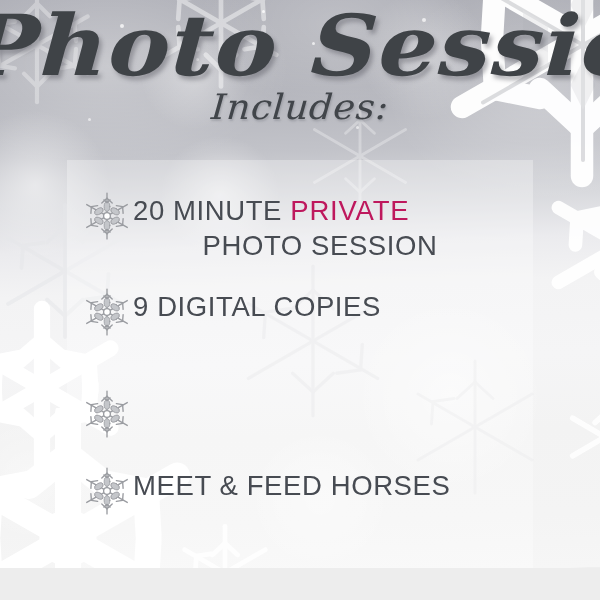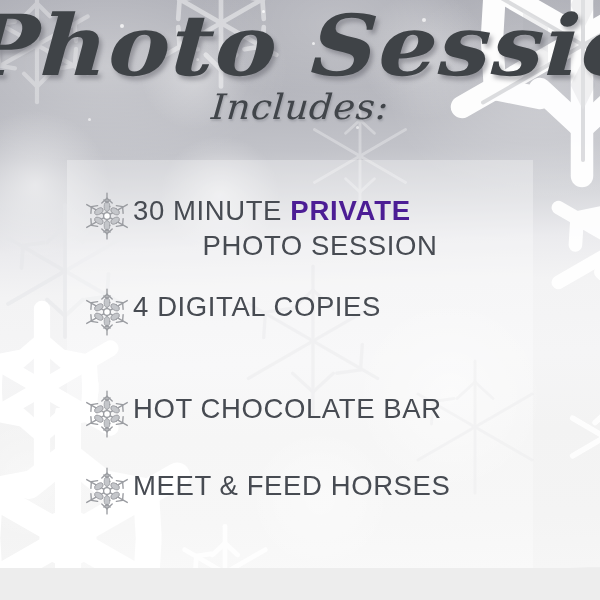--- a/index.html
+++ b/index.html
@@ -133,21 +133,21 @@
     flex: 1 1 auto;
     color: #474b52;
     font-family: "Liberation Sans", sans-serif;
     font-size: 27.5px;
     line-height: 1.28;
     letter-spacing: 0.6px;
     font-weight: 400;
     text-align: left;
     padding-top: 5px;
   }
-  .item-text .em { font-weight: 700; color: #4c1d95; letter-spacing: 0.8px; }
+  .item-text .em { font-weight: 400; color: #be185d; letter-spacing: 0.8px; }
   .l2 { display: block; }
   .l2.center { text-align: center; padding-right: 26px; }
 </style>
 </head>
 <body>
 
 <div class="poster">
 
   <div class="bg-base"></div>
   <div class="bg-wash-top"></div>
@@ -423,21 +423,21 @@
             <line x1="80" y1="32" x2="81" y2="45"></line>
               <line x1="80" y1="32" x2="68" y2="30"></line>
             <line x1="50" y1="24" x2="44" y2="19"></line>
               <line x1="50" y1="24" x2="56" y2="19"></line>
             <line x1="50" y1="76" x2="44" y2="81"></line>
               <line x1="50" y1="76" x2="56" y2="81"></line>
           </g>
         </svg>
       </span>
       <span class="item-text">
-        <span>30 MINUTE </span><span class="em">PRIVATE</span>
+        <span>20 MINUTE </span><span class="em">PRIVATE</span>
         <span class="l2 center">PHOTO SESSION</span>
       </span>
     </div>
 
     <div class="item" style="top:96px;">
       <span class="bullet">
         <svg viewBox="0 0 100 100">
           <g stroke="#9a9ca1" stroke-width="2.6" fill="none" stroke-linecap="round">
             <line x1="50" y1="6" x2="50" y2="94"></line>
             <line x1="11" y1="28" x2="89" y2="72"></line>
@@ -463,21 +463,21 @@
               <line x1="20" y1="68" x2="32" y2="70"></line>
             <line x1="80" y1="32" x2="81" y2="45"></line>
               <line x1="80" y1="32" x2="68" y2="30"></line>
             <line x1="50" y1="24" x2="44" y2="19"></line>
               <line x1="50" y1="24" x2="56" y2="19"></line>
             <line x1="50" y1="76" x2="44" y2="81"></line>
               <line x1="50" y1="76" x2="56" y2="81"></line>
           </g>
         </svg>
       </span>
-      <span class="item-text">4 DIGITAL COPIES</span>
+      <span class="item-text">9 DIGITAL COPIES</span>
     </div>
 
     <div class="item" style="top:198px;">
       <span class="bullet">
         <svg viewBox="0 0 100 100">
           <g stroke="#9a9ca1" stroke-width="2.6" fill="none" stroke-linecap="round">
             <line x1="50" y1="6" x2="50" y2="94"></line>
             <line x1="11" y1="28" x2="89" y2="72"></line>
             <line x1="11" y1="72" x2="89" y2="28"></line>
             <circle cx="50" cy="50" r="6.5" fill="#ffffff"></circle>
@@ -501,21 +501,20 @@
               <line x1="20" y1="68" x2="32" y2="70"></line>
             <line x1="80" y1="32" x2="81" y2="45"></line>
               <line x1="80" y1="32" x2="68" y2="30"></line>
             <line x1="50" y1="24" x2="44" y2="19"></line>
               <line x1="50" y1="24" x2="56" y2="19"></line>
             <line x1="50" y1="76" x2="44" y2="81"></line>
               <line x1="50" y1="76" x2="56" y2="81"></line>
           </g>
         </svg>
       </span>
-      <span class="item-text">HOT CHOCOLATE BAR</span>
     </div>
 
     <div class="item" style="top:275px;">
       <span class="bullet">
         <svg viewBox="0 0 100 100">
           <g stroke="#9a9ca1" stroke-width="2.6" fill="none" stroke-linecap="round">
             <line x1="50" y1="6" x2="50" y2="94"></line>
             <line x1="11" y1="28" x2="89" y2="72"></line>
             <line x1="11" y1="72" x2="89" y2="28"></line>
             <circle cx="50" cy="50" r="6.5" fill="#ffffff"></circle>

